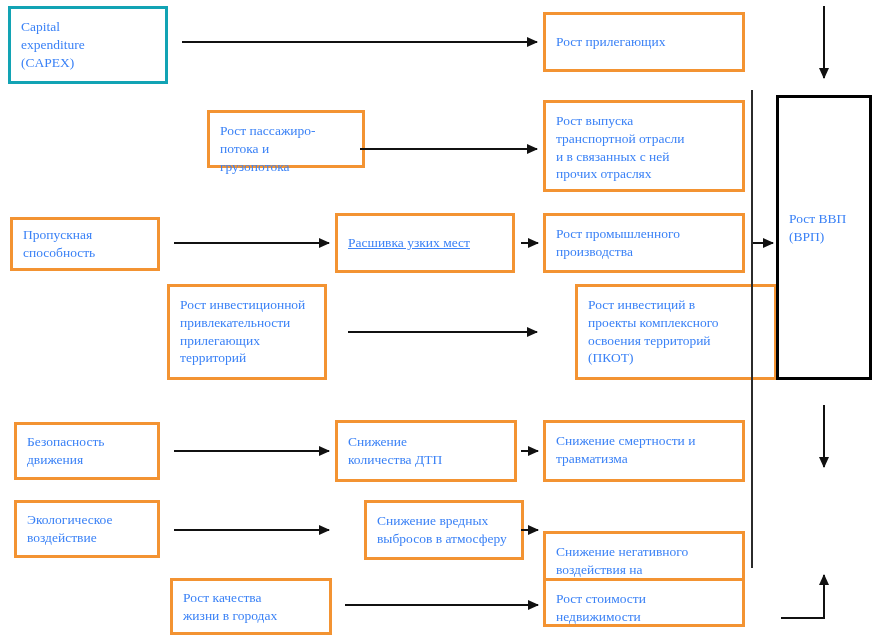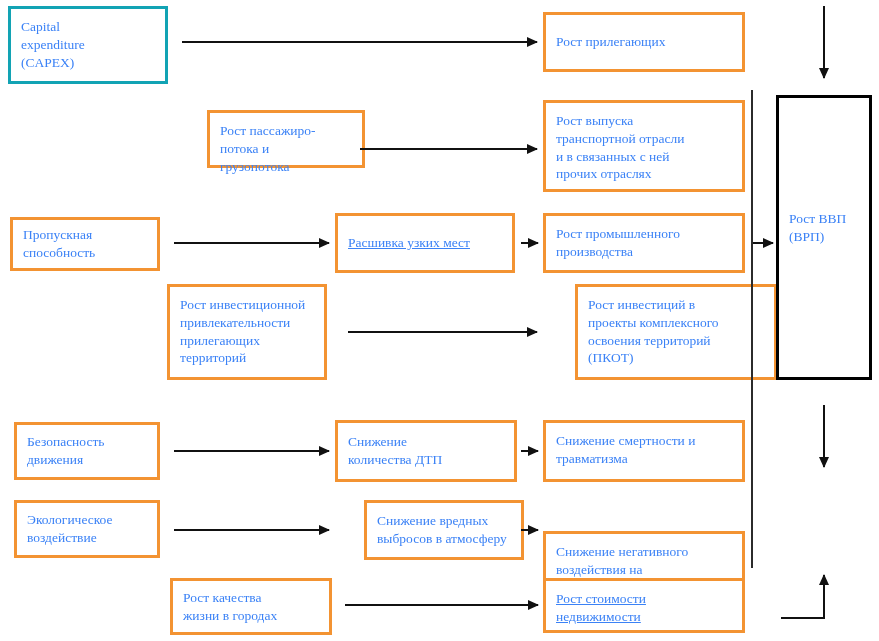--- a/index.html
+++ b/index.html
@@ -142,21 +142,21 @@
 освоения территорий
 (ПКОТ)</div>
 
   <div class="node orange top" style="left:543px; top:420px; width:202px; height:62px;">Снижение смертности и
 травматизма</div>
 
   <div class="node orange top" style="left:543px; top:487px; width:202px; height:72px;margin-top:44px;">Снижение негативного
 воздействия на
 окружающую среду</div>
 
-  <div class="node orange top" style="left:543px; top:578px; width:202px; height:55px;text-decoration:underline;">Рост стоимости
+  <div class="node orange top" style="left:543px; top:578px; width:202px; height:49px;">Рост стоимости
 недвижимости</div>
 
   <div class="node red top" style="left:776px; top:95px; width:96px; height:285px; padding-top:112px;">Рост ВВП
 (ВРП)</div>
 
 
   <div class="arrow-h" style="left:182px; top:41px; width:355px;"></div>
 
   <div class="arrow-h" style="left:360px; top:148px; width:177px;"></div>
 

